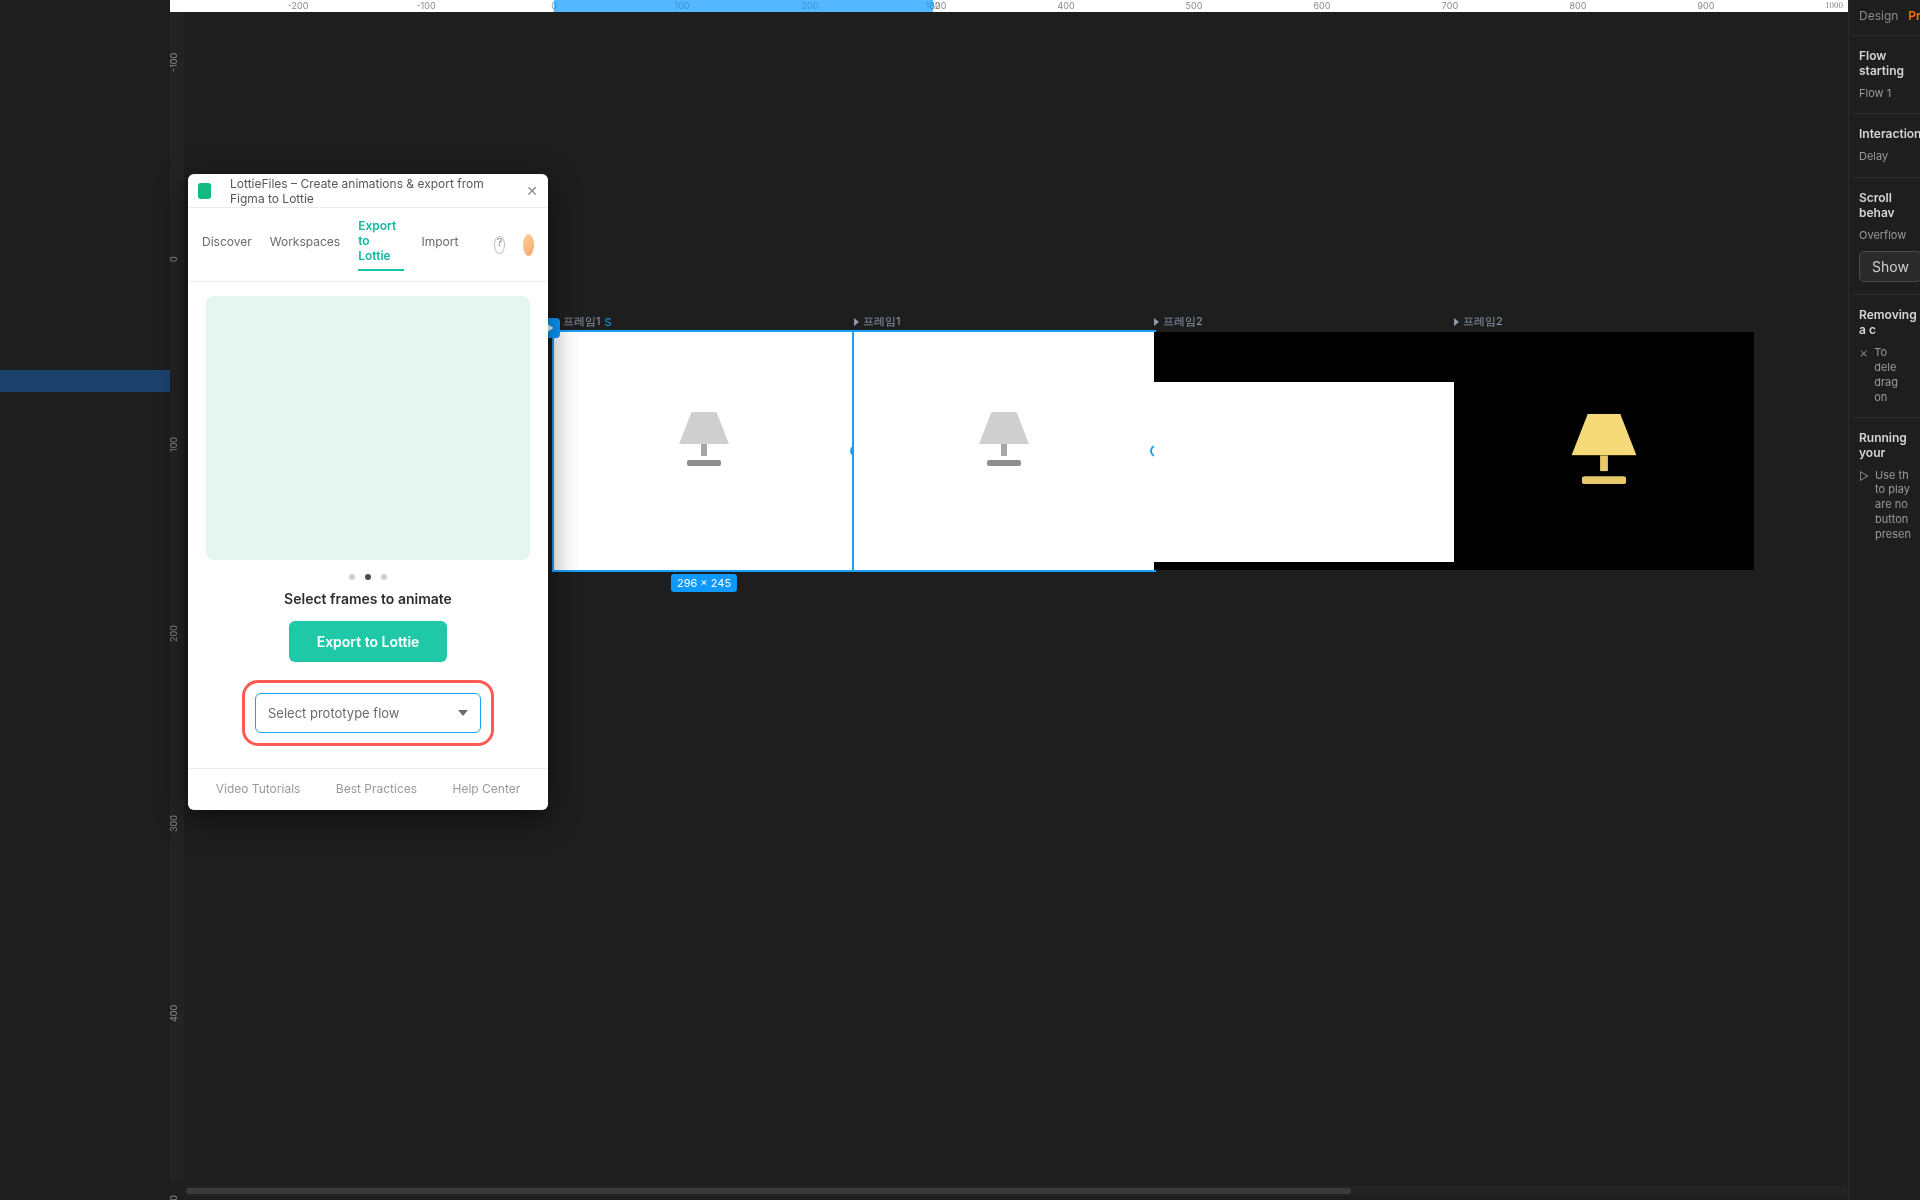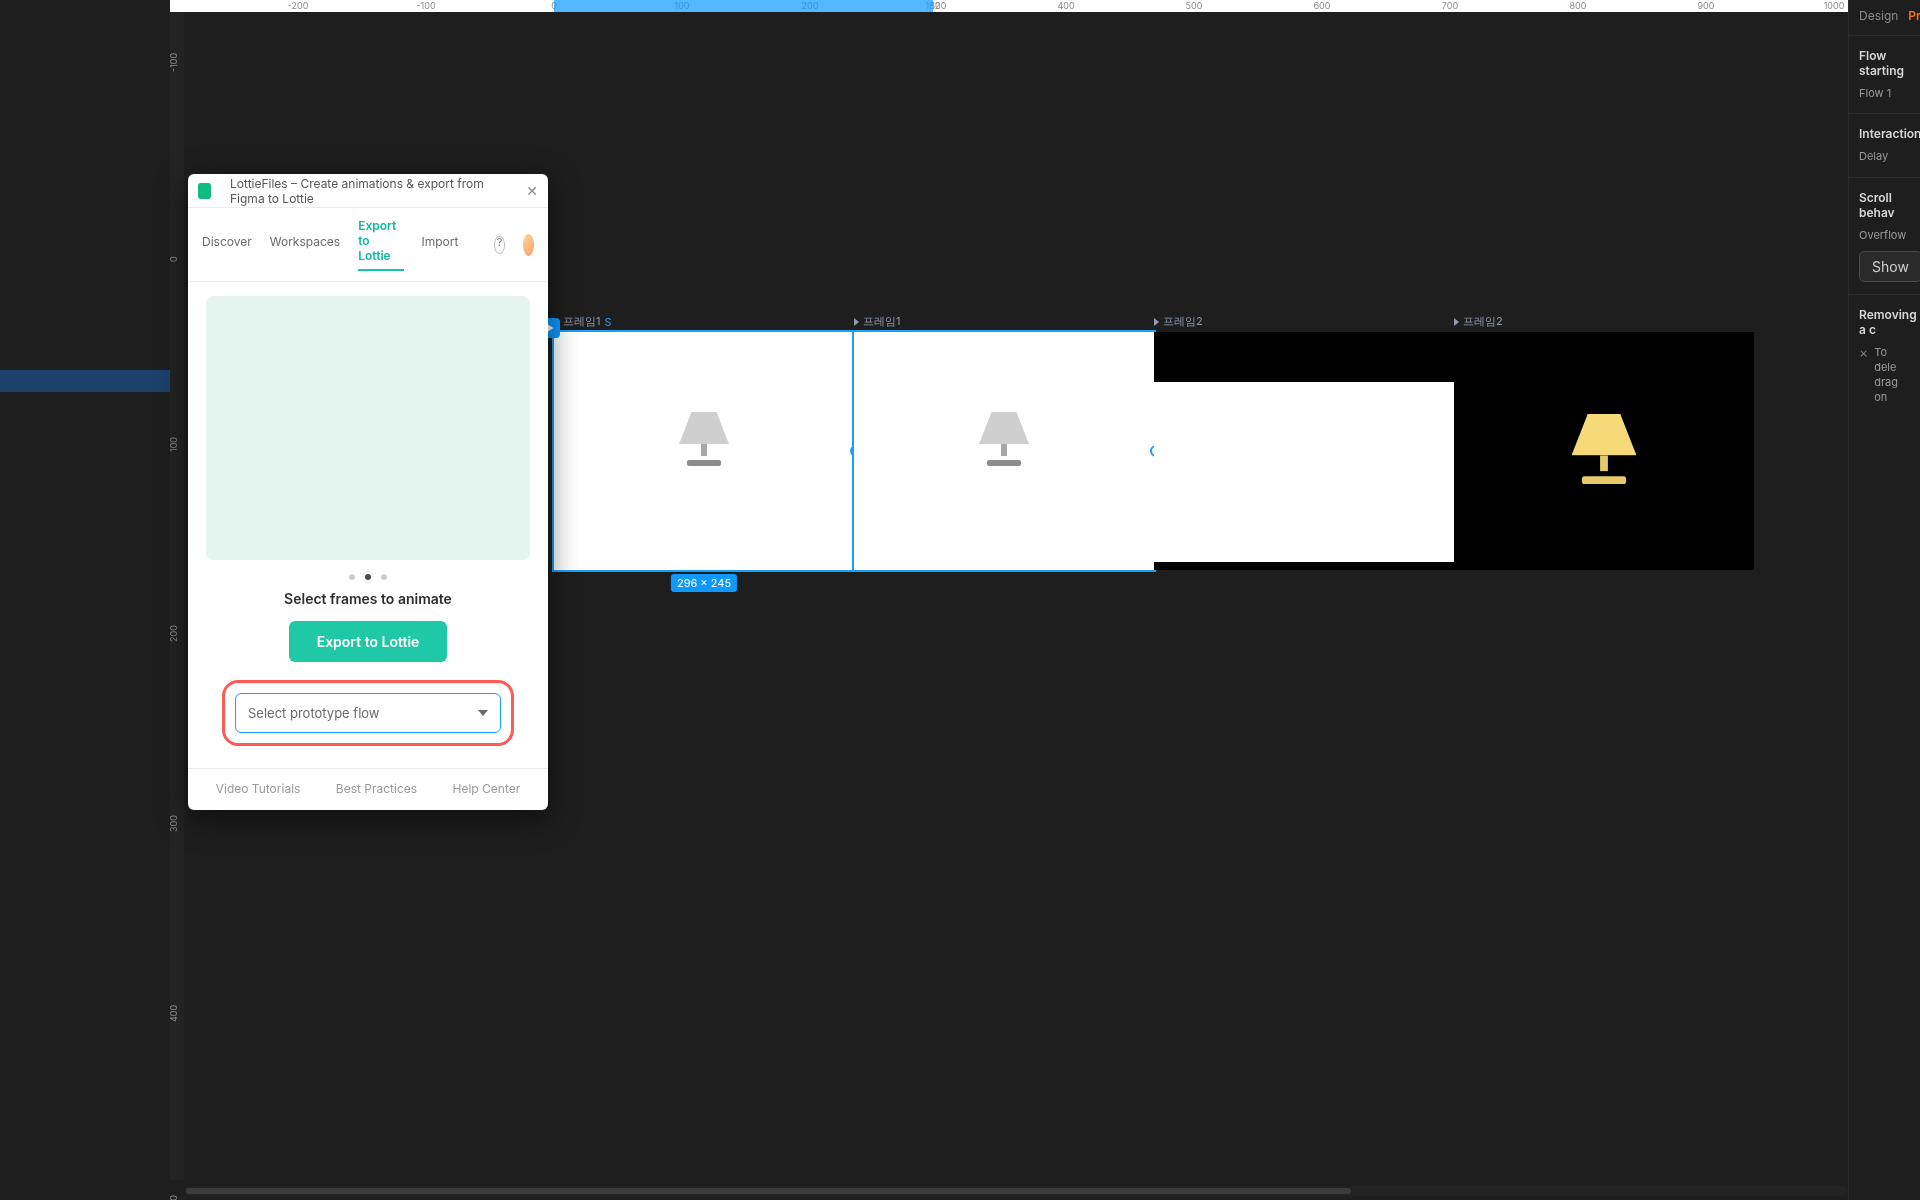--- a/index.html
+++ b/index.html
@@ -79,21 +79,21 @@
   .plugin-tabs .spacer{flex:1}
   .plugin-tabs .qmark{width:18px;height:18px;border:1px solid #bdbdbd;border-radius:50%;display:flex;align-items:center;justify-content:center;font-size:11px;color:#7a7a7a}
   .plugin-tabs .avatar{width:22px;height:22px;border-radius:50%;background:linear-gradient(135deg,#ffd29a,#f6a46a)}
   .plugin-body{padding:14px 18px 16px}
   .preview{height:264px;border-radius:8px;background:#e5f6f1}
   .dots{display:flex;justify-content:center;gap:10px;margin:14px 0 4px}
   .dots span{width:6px;height:6px;border-radius:50%;background:#cfcfcf}
   .dots span.active{background:#4a4a4a}
   .p-head{font-size:14px;font-weight:600;color:#2e2e2e;text-align:center;margin:10px 0 14px}
   .p-cta{display:block;margin:0 auto;background:#1fc9a8;color:#fff;border:none;border-radius:6px;padding:12px 28px;font-size:14px;font-weight:600;cursor:pointer}
-  .select-wrap{margin:18px auto 6px;width:292px;padding:10px;border:3px solid #ff5a55;border-radius:16px}
+  .select-wrap{margin:18px auto 6px;width:252px;padding:10px;border:3px solid #ff5a55;border-radius:16px}
   .select{height:40px;border:1.5px solid #18a0fb;border-radius:6px;display:flex;align-items:center;justify-content:space-between;padding:0 12px;font-size:13px;color:#6b6b6b;cursor:pointer;background:#fff}
   .select .caret{width:0;height:0;border-left:5px solid transparent;border-right:5px solid transparent;border-top:6px solid #6b6b6b}
   .plugin-foot{display:flex;justify-content:space-around;padding:12px 10px 14px;font-size:12px;color:#9a9a9a;border-top:1px solid #ececec}
   .plugin-foot span{cursor:pointer}
 
   
   .hscroll{position:absolute;left:184px;right:72px;bottom:4px;height:10px;background:#232323;border-radius:5px}
   .hscroll .thumb{position:absolute;left:2px;top:2px;height:6px;width:70%;background:#3b3b3b;border-radius:3px}
 
   
@@ -114,21 +114,21 @@
         <span class="ruler-tick" style="left: 512px;">100</span>
         <span class="ruler-tick" style="left: 640px;">200</span>
         <span class="ruler-tick" style="left: 762.88px;">162</span>
         <span class="ruler-tick" style="left: 768px;">300</span>
         <span class="ruler-tick" style="left: 896px;">400</span>
         <span class="ruler-tick" style="left: 1024px;">500</span>
         <span class="ruler-tick" style="left: 1152px;">600</span>
         <span class="ruler-tick" style="left: 1280px;">700</span>
         <span class="ruler-tick" style="left: 1408px;">800</span>
         <span class="ruler-tick" style="left: 1536px;">900</span>
-        <span class="ruler-tick" style="left: 1664px;">1000</span>
+        <span class="ruler-tick" style="left: 1664px; font-family: Liberation Serif, serif;">1000</span>
       </div>
     <div class="ruler-playhead" id="h-playhead" style="left: 384px; width: 378.88px;"></div>
   </div>
 
   <div class="ruler-v" id="v-ruler">
       <span class="lab" style="top: 60px;">-100</span>
       <span class="lab" style="top: 250px;">0</span>
       <span class="lab" style="top: 440px;">100</span>
       <span class="lab" style="top: 630px;">200</span>
       <span class="lab" style="top: 820px;">300</span>
@@ -259,18 +259,29 @@
       <button class="rp-btn">Show</button>
     </div>
     <div class="rp-sec">
       <h4>Removing a c</h4>
       <div class="rp-bullet">
           <span class="ico">⨯</span>
           <span style="white-space:pre-line">To dele
 drag on</span>
         </div>
     </div>
+    <div class="rp-sec">
+      <h4>Running your</h4>
+      <div class="rp-bullet">
+          <span class="ico">▷</span>
+          <span style="white-space:pre-line">Use th
+to play
+are no
+button
+presen</span>
+        </div>
+    </div>
   </div>
 
   <div class="hscroll">
     <div class="thumb"></div>
   </div>
 </div>
 
 </body></html>

